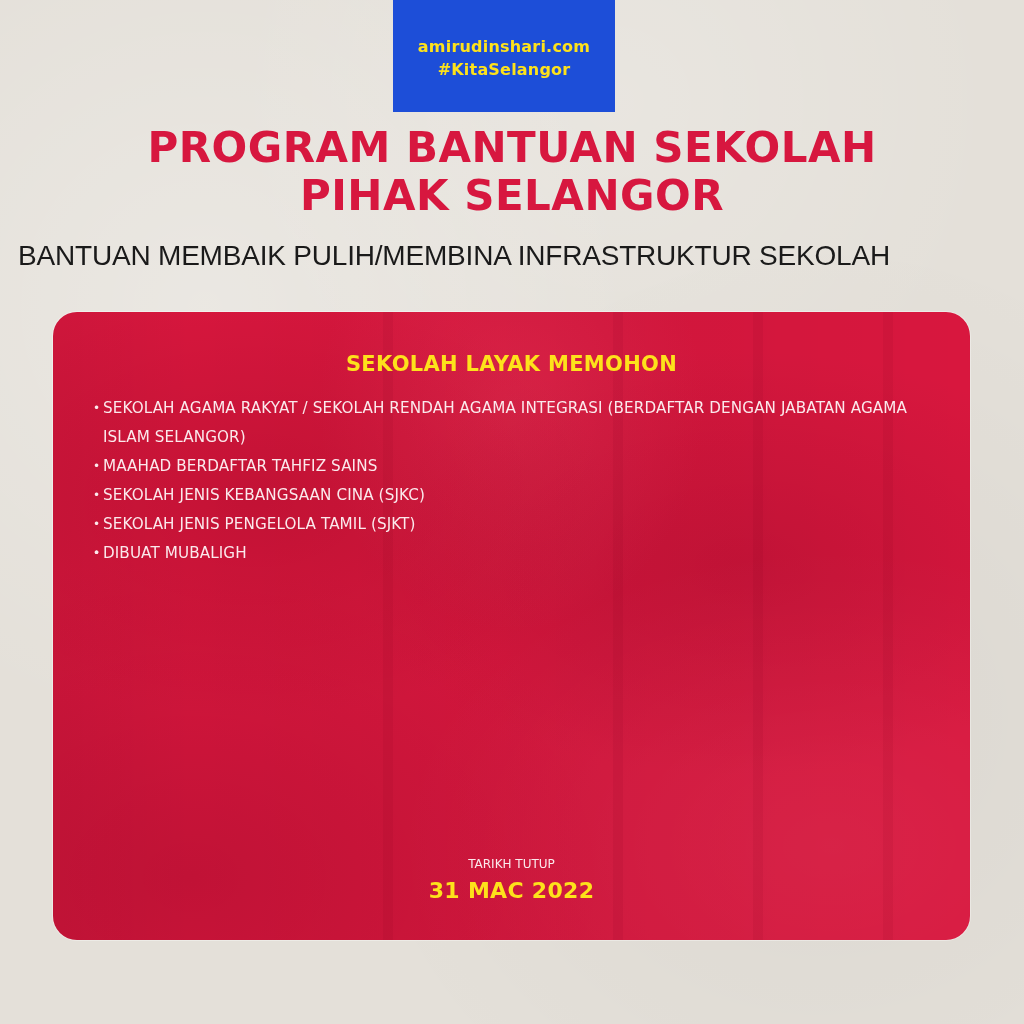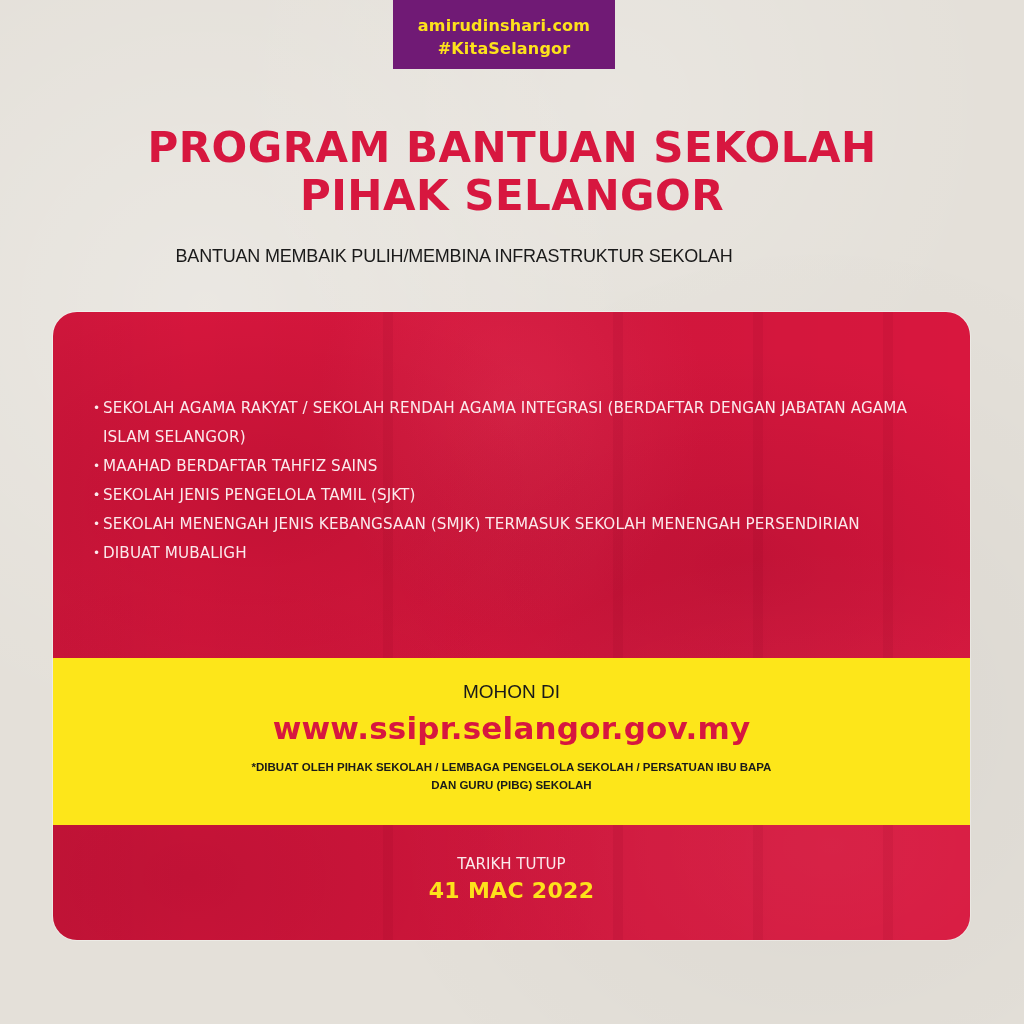--- a/index.html
+++ b/index.html
@@ -9,22 +9,22 @@
       background: #e4e0d9;
       background-image:
         radial-gradient(circle at 20% 30%, rgba(255,255,255,0.25) 0, rgba(255,255,255,0) 40%),
         radial-gradient(circle at 80% 70%, rgba(0,0,0,0.04) 0, rgba(0,0,0,0) 45%),
         radial-gradient(circle at 60% 10%, rgba(255,255,255,0.18) 0, rgba(255,255,255,0) 35%);
       font-family: "DejaVu Sans", "Liberation Sans", sans-serif;
     }
     .tag {
       position: absolute;
       left: 393px; top: 0;
-      width: 222px; height: 69px;
-      background: #701a75;
+      width: 222px; height: 112px;
+      background: #1d4ed8;
       display: flex; flex-direction: column;
       align-items: center; justify-content: center;
       padding-top: 4px;
     }
     .tag span {
       color: #fde21b;
       font-weight: bold;
       font-size: 16px;
       line-height: 23px;
       letter-spacing: 0.2px;
@@ -41,21 +41,21 @@
       letter-spacing: 0.5px;
     }
     .title div { white-space: nowrap; }
     .subtitle {
       position: absolute;
       left: 0; top: 241px;
       width: 908px;
       text-align: center;
       color: #1a1a1a;
       font-family: "Liberation Sans", sans-serif;
-      font-size: 18px;
+      font-size: 28px;
       line-height: 30px;
       white-space: nowrap;
       letter-spacing: -0.2px;
     }
     .card {
       position: absolute;
       left: 53px; top: 312px;
       width: 917px; height: 628px;
       border-radius: 24px;
       overflow: hidden;
@@ -133,21 +133,21 @@
       color: #1a1a1a;
       font-family: "Liberation Sans", sans-serif;
       font-weight: bold;
       font-size: 11.5px;
       line-height: 18px;
     }
     .closing-label {
       position: absolute; left: 0; top: 542px; width: 917px;
       text-align: center;
       color: #fbe9ec;
-      font-size: 15px;
+      font-size: 12px;
       line-height: 20px;
     }
     .closing-date {
       position: absolute; left: 0; top: 565px; width: 917px;
       text-align: center;
       color: #fde21b;
       font-weight: bold;
       font-size: 22px;
       line-height: 28px;
       letter-spacing: 0.3px;
@@ -169,34 +169,27 @@
 <div class="subtitle">BANTUAN MEMBAIK PULIH/MEMBINA INFRASTRUKTUR SEKOLAH</div>
 
 <div class="card">
   <div class="card-bg">
     <div class="stripe" style="left:330px"></div>
     <div class="stripe" style="left:560px"></div>
     <div class="stripe" style="left:700px"></div>
     <div class="stripe" style="left:830px"></div>
   </div>
 
+  <div class="section-heading">SEKOLAH LAYAK MEMOHON</div>
 
   <ul class="list">
     <li><span class="bullet">•</span><span>SEKOLAH AGAMA RAKYAT / SEKOLAH RENDAH AGAMA INTEGRASI (BERDAFTAR DENGAN JABATAN AGAMA ISLAM SELANGOR)</span></li>
     <li><span class="bullet">•</span><span>MAAHAD BERDAFTAR TAHFIZ SAINS</span></li>
+    <li><span class="bullet">•</span><span>SEKOLAH JENIS KEBANGSAAN CINA (SJKC)</span></li>
+    <li><span class="bullet">•</span><span>SEKOLAH JENIS PENGELOLA TAMIL (SJKT)</span></li>
     <li><span class="bullet">•</span></li>
-    <li><span class="bullet">•</span><span>SEKOLAH JENIS PENGELOLA TAMIL (SJKT)</span></li>
-    <li><span class="bullet">•</span><span>SEKOLAH MENENGAH JENIS KEBANGSAAN (SMJK) TERMASUK SEKOLAH MENENGAH PERSENDIRIAN</span></li>
     <li><span class="bullet">•</span><span>DIBUAT MUBALIGH</span></li>
   </ul>
 
-  <div class="band">
-    <div class="apply-label">MOHON DI</div>
-    <div class="apply-url">www.ssipr.selangor.gov.my</div>
-    <div class="note">
-      <div>*DIBUAT OLEH PIHAK SEKOLAH / LEMBAGA PENGELOLA SEKOLAH / PERSATUAN IBU BAPA</div>
-      <div>DAN GURU (PIBG) SEKOLAH</div>
-    </div>
-  </div>
 
   <div class="closing-label">TARIKH TUTUP</div>
-  <div class="closing-date">41 MAC 2022</div>
+  <div class="closing-date">31 MAC 2022</div>
 </div>
 
 </body></html>

